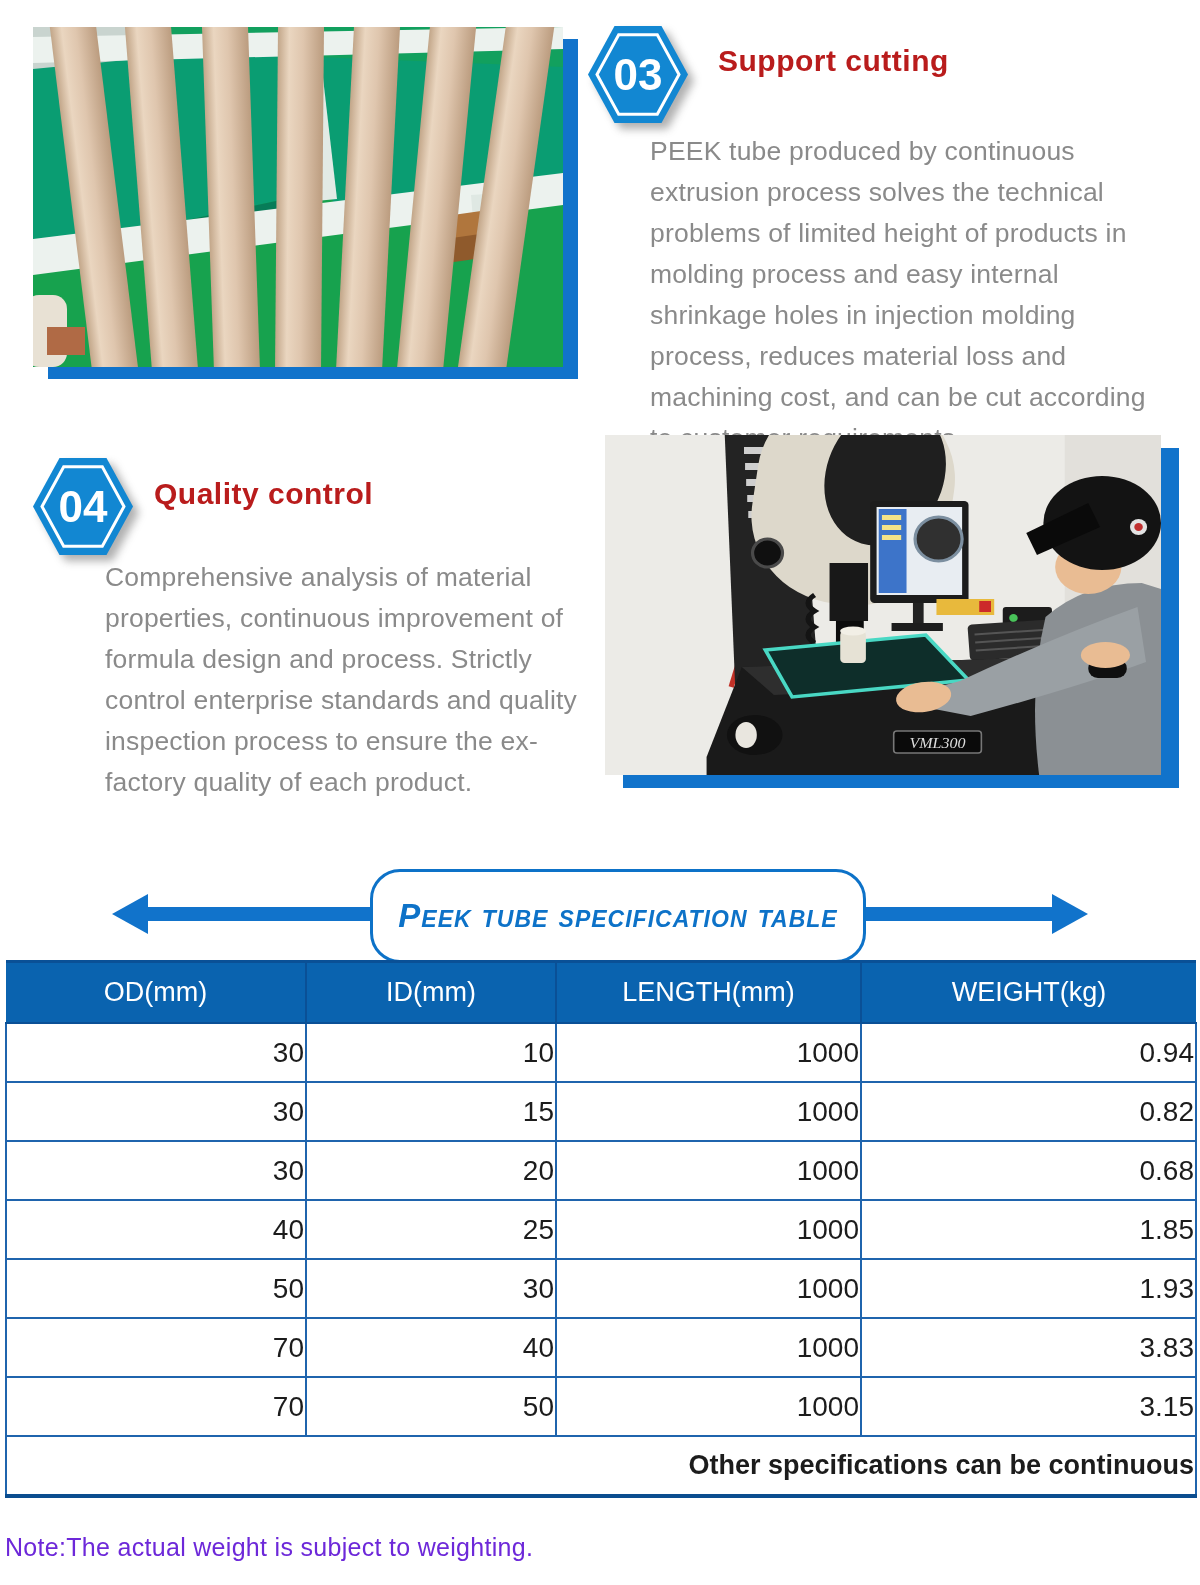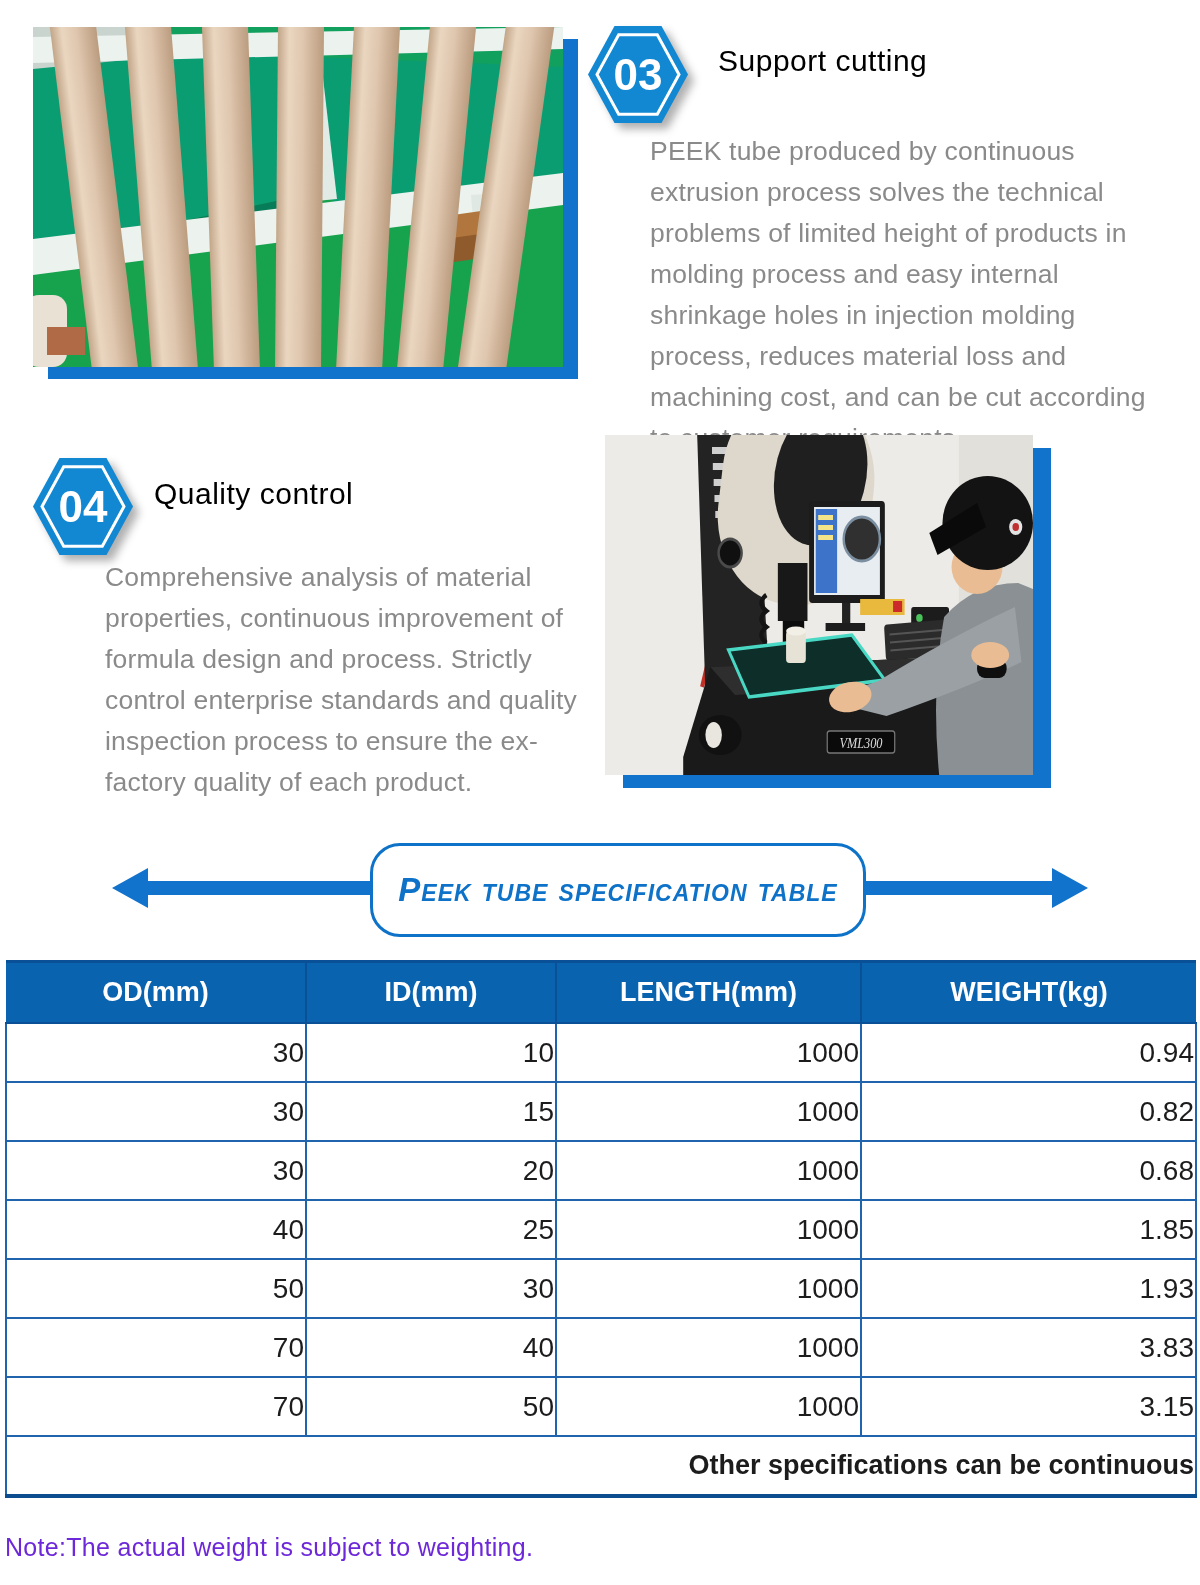--- a/index.html
+++ b/index.html
@@ -2,49 +2,49 @@
 <html style="--accent_blue: #1173cb; --badge_blue: #1287d2; --banner_blue: #0d72c8; --header_blue: #0a63af; --header_divider: #0a5096; --table_border: #1f64ad; --bottom_border: #0b4d8f;"><head>
 <meta charset="utf-8">
 <style>
   html,body{margin:0;padding:0;background:#fff;}
   body{width:1200px;height:1585px;position:relative;font-family:"Liberation Sans",sans-serif;overflow:hidden;}
 
   
   .photo{position:absolute;overflow:hidden;}
   .photo svg{display:block;width:100%;height:100%;}
   .photo-tubes{left:33px;top:27px;width:530px;height:340px;box-shadow:15px 12px 0 0 var(--accent_blue,#1173cb);}
-  .photo-qc{left:605px;top:435px;width:428px;height:340px;box-shadow:18px 13px 0 0 var(--accent_blue,#1173cb);}
+  .photo-qc{left:605px;top:435px;width:556px;height:340px;box-shadow:18px 13px 0 0 var(--accent_blue,#1173cb);}
 
   
   .badge{position:absolute;width:100px;height:97px;filter:drop-shadow(6px 6px 4px rgba(80,80,80,.45));}
   .badge-3{left:588px;top:26px;}
   .badge-4{left:33px;top:458px;}
   .badge text{font-family:"Liberation Sans",sans-serif;font-weight:bold;font-size:44px;fill:#fff;}
 
-  .step-title{position:absolute;font-size:30px;font-weight:normal;color:#000000;letter-spacing:.5px;}
+  .step-title{position:absolute;font-size:30px;font-weight:bold;color:#b91c1c;letter-spacing:.5px;}
   .title-3{left:718px;top:44px;}
   .title-4{left:154px;top:477px;}
 
   .step-body{position:absolute;font-size:26.5px;line-height:41px;color:#8a8a8a;letter-spacing:.2px;}
   .body-3{left:650px;top:131px;width:520px;}
   .body-4{left:105px;top:557px;width:505px;}
 
   
-  .banner{position:absolute;left:0;top:843px;width:1200px;height:92px;}
+  .banner{position:absolute;left:0;top:869px;width:1200px;height:92px;}
   .banner .arrow{position:absolute;top:25px;width:262px;height:40px;}
   .banner .arrow-left{left:112px;}
   .banner .arrow-right{left:826px;}
   .banner-box{position:absolute;left:370px;top:0;width:490px;height:88px;background:#fff;
     border:3px solid var(--banner_blue,#0d72c8);border-radius:30px;display:flex;align-items:center;justify-content:center;}
   .banner-text{font-style:italic;font-variant:small-caps;font-weight:bold;font-size:33px;
     color:var(--banner_blue,#0d72c8);letter-spacing:1px;white-space:nowrap;}
 
   
   .spec-table{position:absolute;left:5px;top:960px;width:1190px;border-collapse:collapse;table-layout:fixed;}
-  .spec-table th{background:var(--header_blue,#0a63af);color:#fff;font-weight:bold;font-size:27px;height:57px;
+  .spec-table th{background:var(--header_blue,#0a63af);color:#fff;font-weight:normal;font-size:27px;height:57px;
     border-top:3px solid var(--header_divider,#0a4f93);border-bottom:2px solid var(--header_divider,#0a4f93);
     border-right:2px solid var(--header_divider,#0a559f);}
   .spec-table th:last-child{border-right:none;}
   .spec-table td{border:2px solid var(--table_border,#1f64ad);font-size:28px;color:#1c1c1c;
     text-align:right;height:55px;background:#fff;margin-top:8px;}
   .spec-table .footer-row td{font-weight:bold;font-size:27px;border-bottom:4px solid var(--bottom_border,#0b4d8f);}
 
   .note{position:absolute;left:5px;top:1533px;font-size:25px;color:#6d28d9;letter-spacing:.3px;}
 </style>
 </head>

